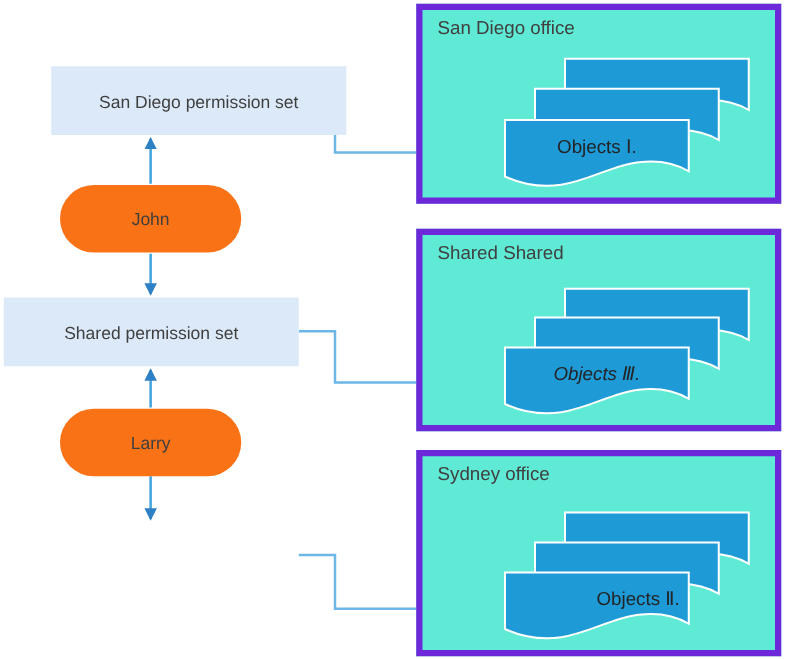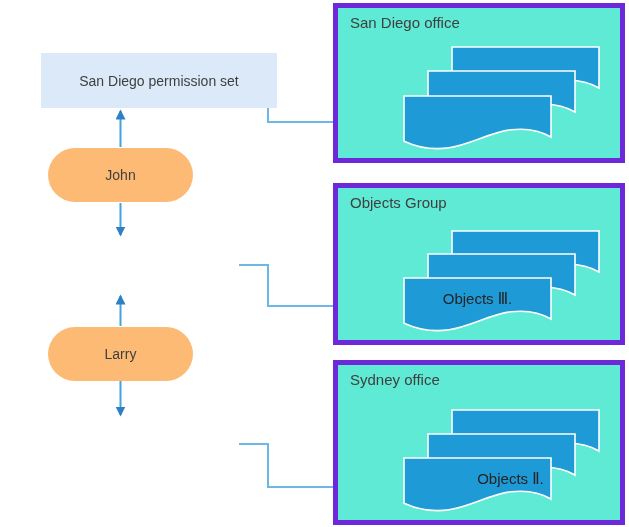--- a/index.html
+++ b/index.html
@@ -14,21 +14,21 @@
   .pbox{
     position:absolute;
     left:3px;width:236px;height:55px;
     background:#dbe9f8;
     display:flex;align-items:center;justify-content:center;
     font-size:14px;color:#3f3f3f;
   }
   .capsule{
     position:absolute;
     left:48px;width:145px;height:54px;
-    background:#fdba74;
+    background:#f97316;
     border-radius:27px;
     display:flex;align-items:center;justify-content:center;
     font-size:14px;color:#3f3f3f;
   }
   .office{
     position:absolute;
     left:333px;width:292px;
     background:#5eead4;
     border:5px solid #6d28d9;
     box-sizing:border-box;
@@ -66,61 +66,65 @@
 
     <path d="M239,81 L268,81 L268,122 L399,122" fill="none" stroke="#6cb7e7" stroke-width="2" marker-end="url(#head)"></path>
     <path d="M239,265 L268,265 L268,306 L399,306" fill="none" stroke="#6cb7e7" stroke-width="2" marker-end="url(#head)"></path>
     <path d="M239,444 L268,444 L268,487 L399,487" fill="none" stroke="#6cb7e7" stroke-width="2" marker-end="url(#head)"></path>
   </svg>
 
   <div class="office" style="top:3px;height:160px;">
     <div class="office-title">San Diego office</div>
   </div>
   <div class="office" style="top:183px;height:162px;">
-    <div class="office-title">Objects Group</div>
+    <div class="office-title">Shared Shared</div>
   </div>
   <div class="office" style="top:360px;height:165px;">
     <div class="office-title">Sydney office</div>
   </div>
 
   <svg class="doc" style="left:452px;top:47px;" width="147" height="53" viewBox="0 0 147 53">
     <path d="M0,0 H147 V41 C136,34.5 122,32 107,33.8 C86,36.2 67,48.5 45,51.8 C27.5,54.3 11,50.2 0,45.2 Z"></path>
   </svg>
   <svg class="doc" style="left:428px;top:71px;" width="147" height="53" viewBox="0 0 147 53">
     <path d="M0,0 H147 V41 C136,34.5 122,32 107,33.8 C86,36.2 67,48.5 45,51.8 C27.5,54.3 11,50.2 0,45.2 Z"></path>
   </svg>
   <svg class="doc" style="left:404px;top:96px;" width="147" height="53" viewBox="0 0 147 53">
     <path d="M0,0 H147 V41 C136,34.5 122,32 107,33.8 C86,36.2 67,48.5 45,51.8 C27.5,54.3 11,50.2 0,45.2 Z"></path>
   </svg>
+  <div class="doc-label" style="left:404px;top:99px;">Objects Ⅰ.</div>
 
   <svg class="doc" style="left:452px;top:231px;" width="147" height="53" viewBox="0 0 147 53">
     <path d="M0,0 H147 V41 C136,34.5 122,32 107,33.8 C86,36.2 67,48.5 45,51.8 C27.5,54.3 11,50.2 0,45.2 Z"></path>
   </svg>
   <svg class="doc" style="left:428px;top:254px;" width="147" height="53" viewBox="0 0 147 53">
     <path d="M0,0 H147 V41 C136,34.5 122,32 107,33.8 C86,36.2 67,48.5 45,51.8 C27.5,54.3 11,50.2 0,45.2 Z"></path>
   </svg>
   <svg class="doc" style="left:404px;top:278px;" width="147" height="53" viewBox="0 0 147 53">
     <path d="M0,0 H147 V41 C136,34.5 122,32 107,33.8 C86,36.2 67,48.5 45,51.8 C27.5,54.3 11,50.2 0,45.2 Z"></path>
   </svg>
-  <div class="doc-label" style="left:404px;top:281px;">Objects Ⅲ.</div>
+  <div class="doc-label" style="left:404px;top:281px;font-style:italic;">Objects Ⅲ.</div>
 
   <svg class="doc" style="left:452px;top:410px;" width="147" height="53" viewBox="0 0 147 53">
     <path d="M0,0 H147 V41 C136,34.5 122,32 107,33.8 C86,36.2 67,48.5 45,51.8 C27.5,54.3 11,50.2 0,45.2 Z"></path>
   </svg>
   <svg class="doc" style="left:428px;top:434px;" width="147" height="53" viewBox="0 0 147 53">
     <path d="M0,0 H147 V41 C136,34.5 122,32 107,33.8 C86,36.2 67,48.5 45,51.8 C27.5,54.3 11,50.2 0,45.2 Z"></path>
   </svg>
   <svg class="doc" style="left:404px;top:458px;" width="147" height="53" viewBox="0 0 147 53">
     <path d="M0,0 H147 V41 C136,34.5 122,32 107,33.8 C86,36.2 67,48.5 45,51.8 C27.5,54.3 11,50.2 0,45.2 Z"></path>
   </svg>
   <div class="doc-label" style="left:404px;top:461px;padding-left:33px;">Objects Ⅱ.</div>
 
   <div class="pbox" style="top:53px;margin-left:38px;">
     <span>San Diego permission set</span>
   </div>
+  <div class="pbox" style="top:238px;">
+    <span>Shared permission set</span>
+  </div>
 
   <div class="capsule" style="top:148px;">
     <span>John</span>
   </div>
   <div class="capsule" style="top:327px;">
     <span>Larry</span>
   </div>
 
 </div>
 

